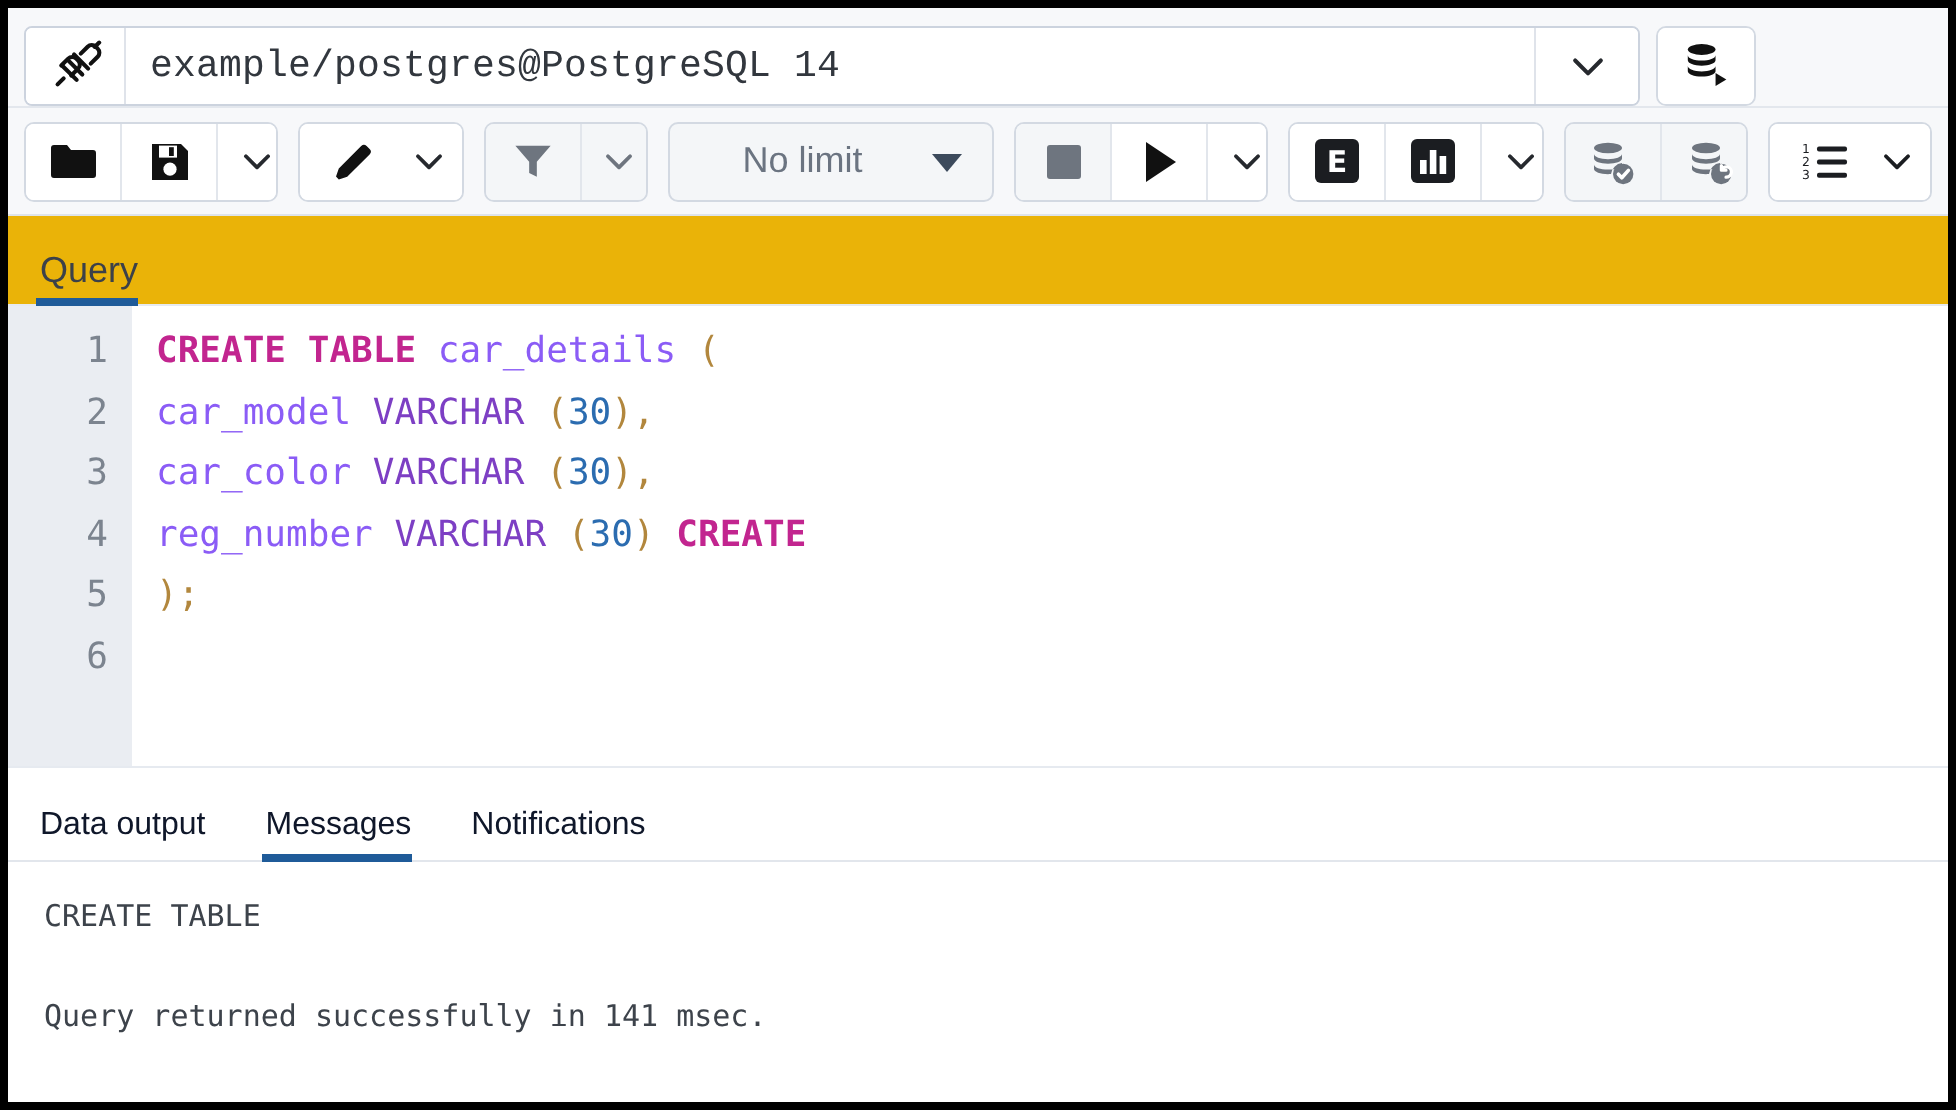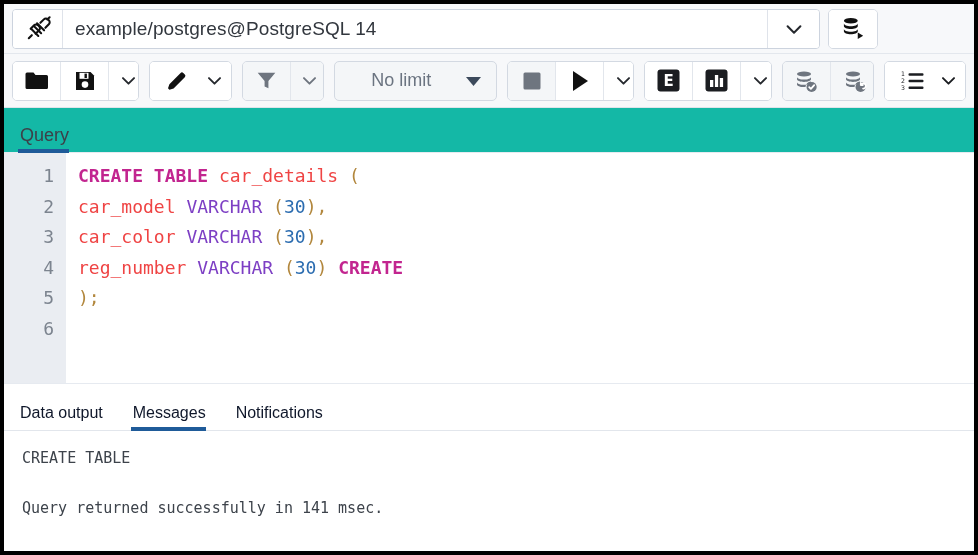--- a/index.html
+++ b/index.html
@@ -21,23 +21,24 @@
     display: flex;
     flex-direction: column;
   }
 
   
   .conn-bar {
     height: 50px;
     min-height: 50px;
     background: #f7f8fa;
     display: flex;
-    align-items: center;
+    align-items: flex-end;
     padding: 0 8px;
     border-bottom: 1px solid #e3e7ed;
+    font-family: Liberation Mono, monospace;
   }
   .conn-wrap {
     display: flex;
     align-items: stretch;
     height: 40px;
     border: 1px solid #ccd3de;
     border-radius: 4px;
     background: #ffffff;
     overflow: hidden;
     width: 808px;
@@ -120,21 +121,21 @@
   .limit-text {
     font-size: 18px;
     color: #6b7481;
     margin-left: 20px;
   }
 
   
   .qtabs {
     height: 45px;
     min-height: 45px;
-    background: #14b8a6;
+    background: #eab308;
     display: flex;
     align-items: flex-end;
     padding-left: 14px;
     border-bottom: 1px solid #e6eaf0;
   }
   .qtab {
     font-size: 18px;
     color: #3c4149;
     padding: 0 14px 8px 2px;
     margin-right: 16px;
@@ -179,21 +180,21 @@
     overflow: hidden;
   }
   .cline {
     font-family: "DejaVu Sans Mono", monospace;
     font-size: 18px;
     line-height: 30.5px;
     white-space: pre;
   }
   .k   { color: #c2258f; font-weight: bold; }  
   .t   { color: #7d3fc4; }                      
-  .id  { color: #ef4444; }                      
+  .id  { color: #8b5cf6; }                      
   .p   { color: #b2873d; }                      
   .n   { color: #2b6cb0; }                      
   .idm { color: #c2258f; font-weight: bold; }   
 
   
   .otabs {
     height: 48px;
     min-height: 48px;
     background: #ffffff;
     display: flex;

